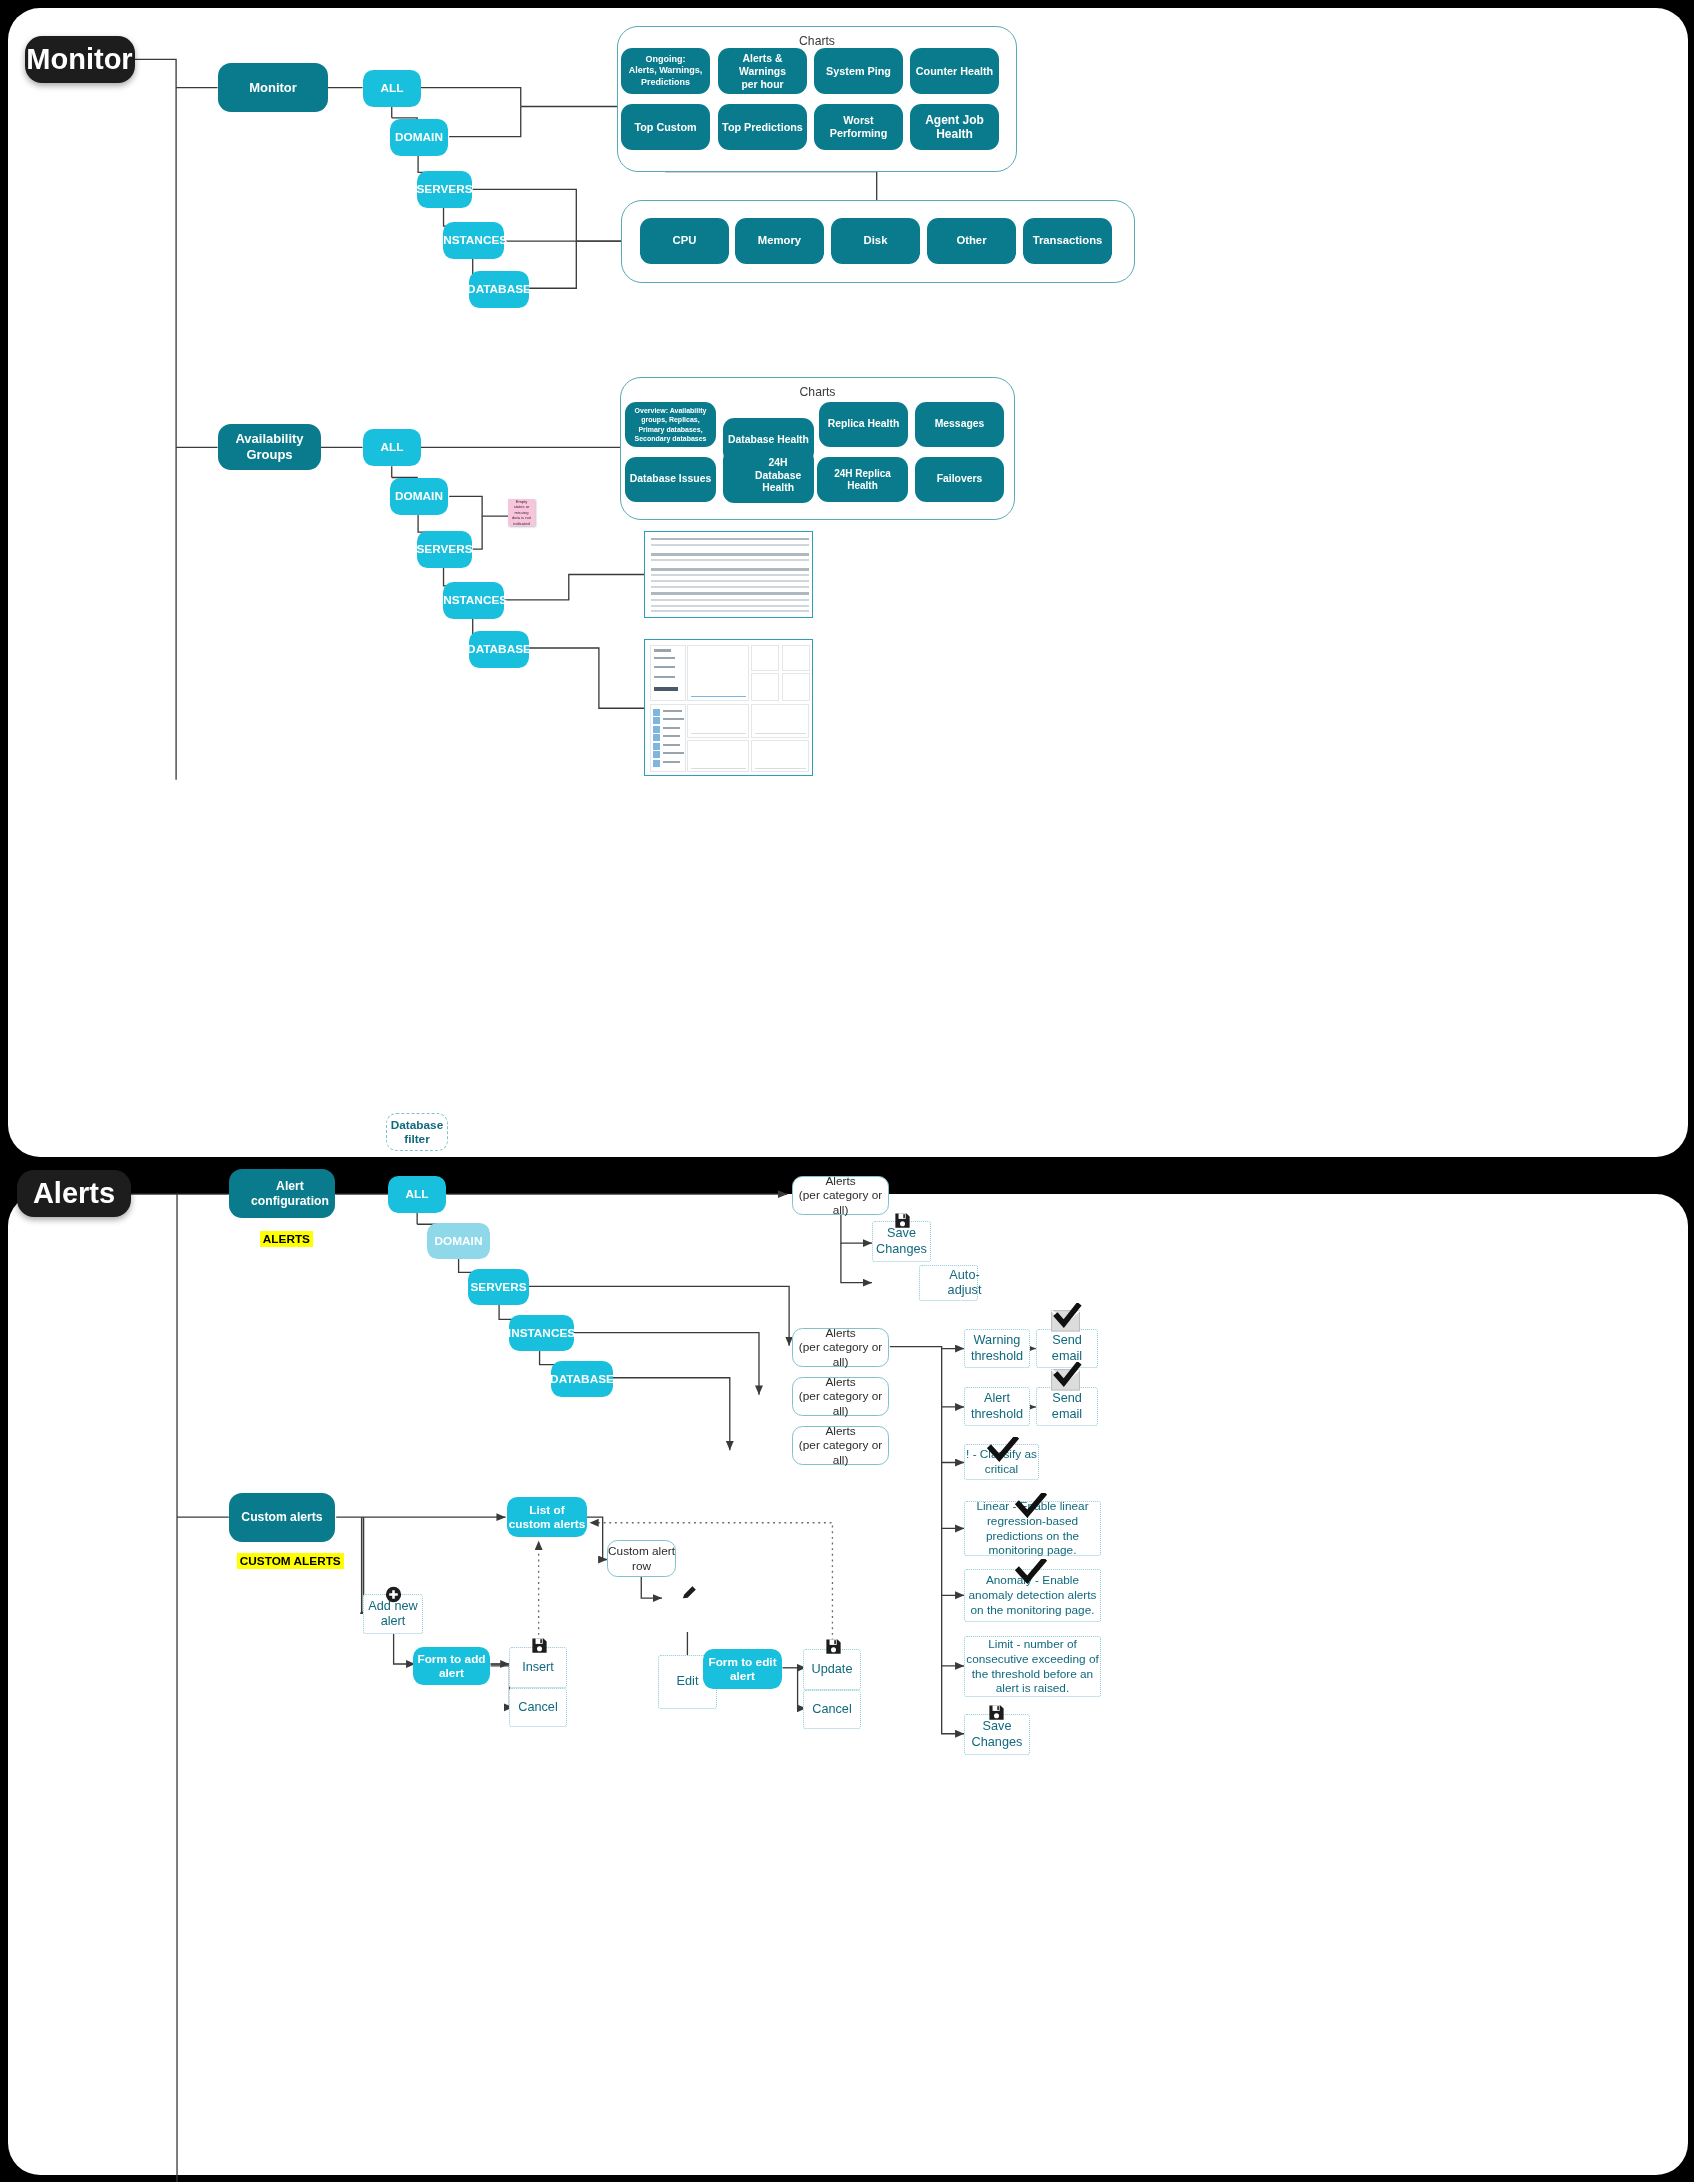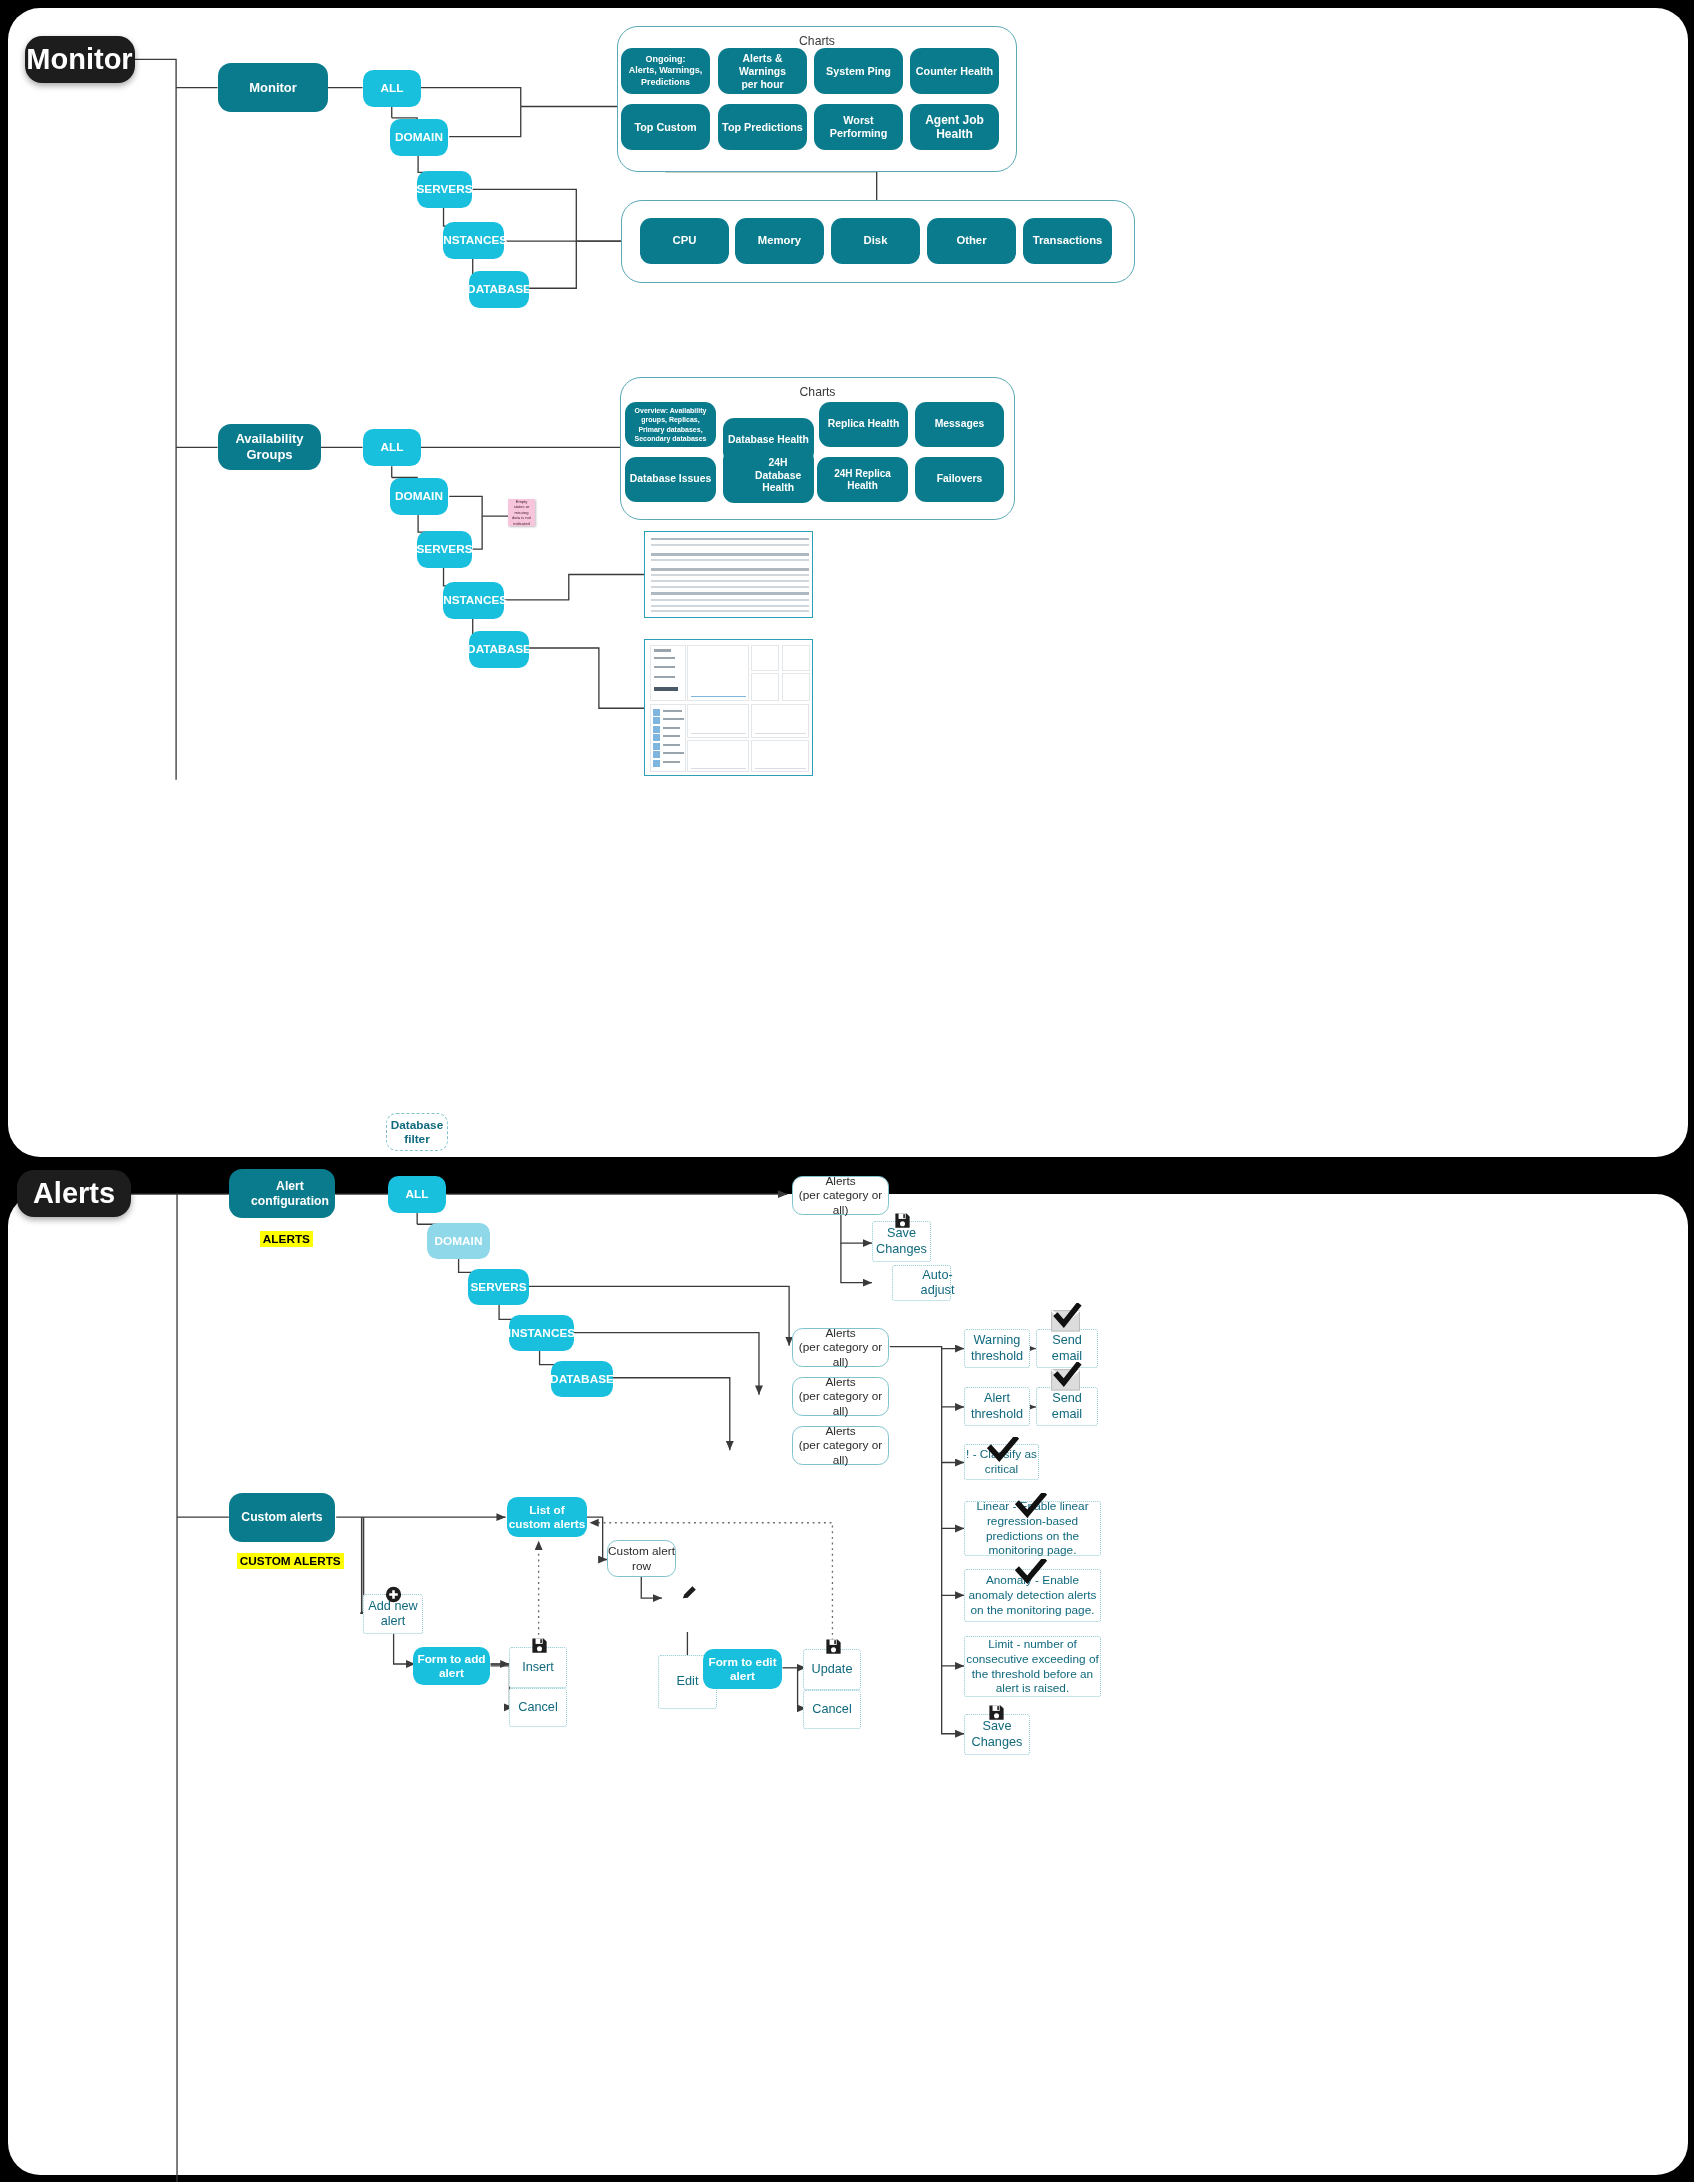--- a/index.html
+++ b/index.html
@@ -287,21 +287,21 @@
 
 <div class="ic" style="left: 893px; top: 1211px;">
   <svg width="19" height="19" viewBox="0 0 24 24">
       <path d="M3 3h14l4 4v14H3z" fill="#1d1d1d"></path>
       <rect x="7" y="3" width="9" height="7" fill="#fff"></rect>
       <rect x="13" y="4" width="2" height="5" fill="#1d1d1d"></rect>
       <circle cx="12" cy="16" r="3.2" fill="#fff"></circle>
     </svg>
 </div>
 <div class="node n-dotted" style="left: 872px; top: 1221px; width: 59px; height: 41px; white-space: pre-line;">Save Changes</div>
-<div class="node n-dotted" style="left: 892px; top: 1265px; width: 59px; height: 36px; padding-left: 32px;">Auto-adjust</div>
+<div class="node n-dotted" style="left: 919px; top: 1265px; width: 59px; height: 36px; padding-left: 32px;">Auto-adjust</div>
 
 <div class="node n-dotted" style="left: 964px; top: 1329px; width: 66px; height: 39px; white-space: pre-line;">Warning threshold</div>
 <div class="ic" style="left: 1046px; top: 1303px;">
   <svg width="41" height="32" viewBox="0 0 44 34">
     <rect x="6" y="8" width="30" height="22" fill="#dcdcdc" stroke="#b8b8b8"></rect>
     <path d="M6 8 L21 21 L36 8" fill="none" stroke="#fff" stroke-width="2"></path>
     <path d="M12 14 L19 22 L34 3" fill="none" stroke="#111" stroke-width="6" stroke-linecap="square"></path>
   </svg>
 </div>
 <div class="node n-dotted" style="left: 1036px; top: 1329px; width: 62px; height: 39px; white-space: pre-line;">Send email</div>

